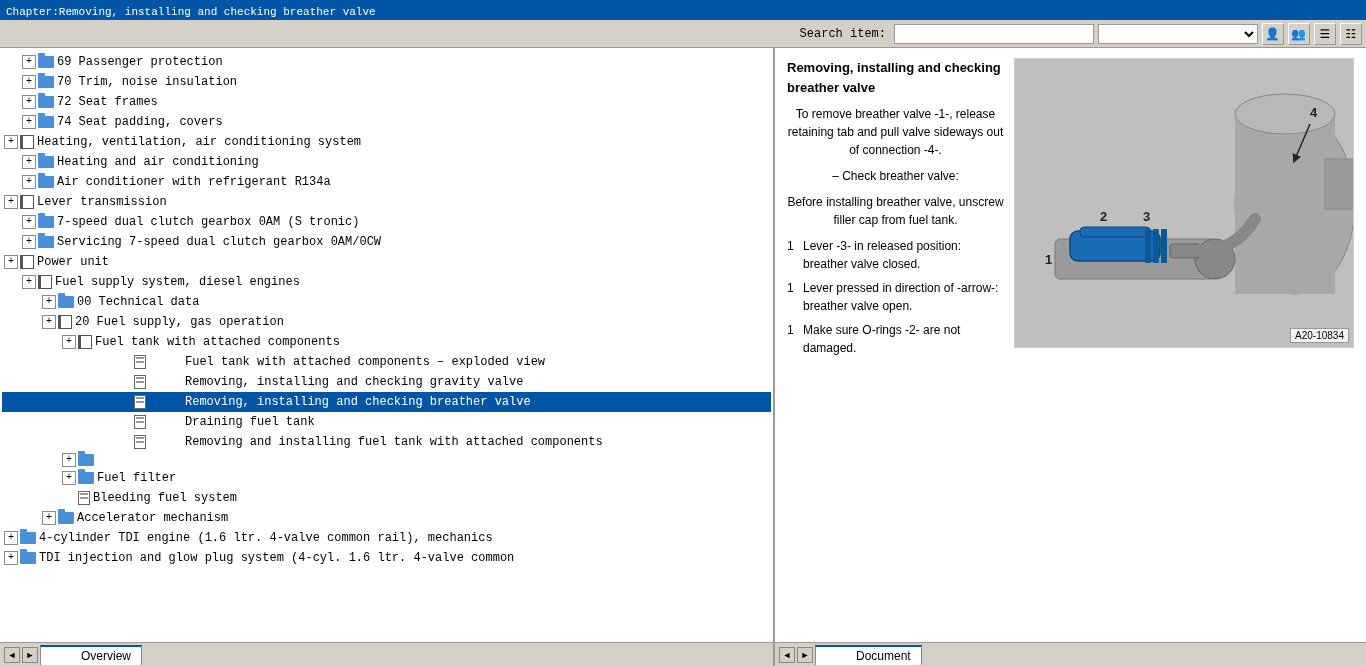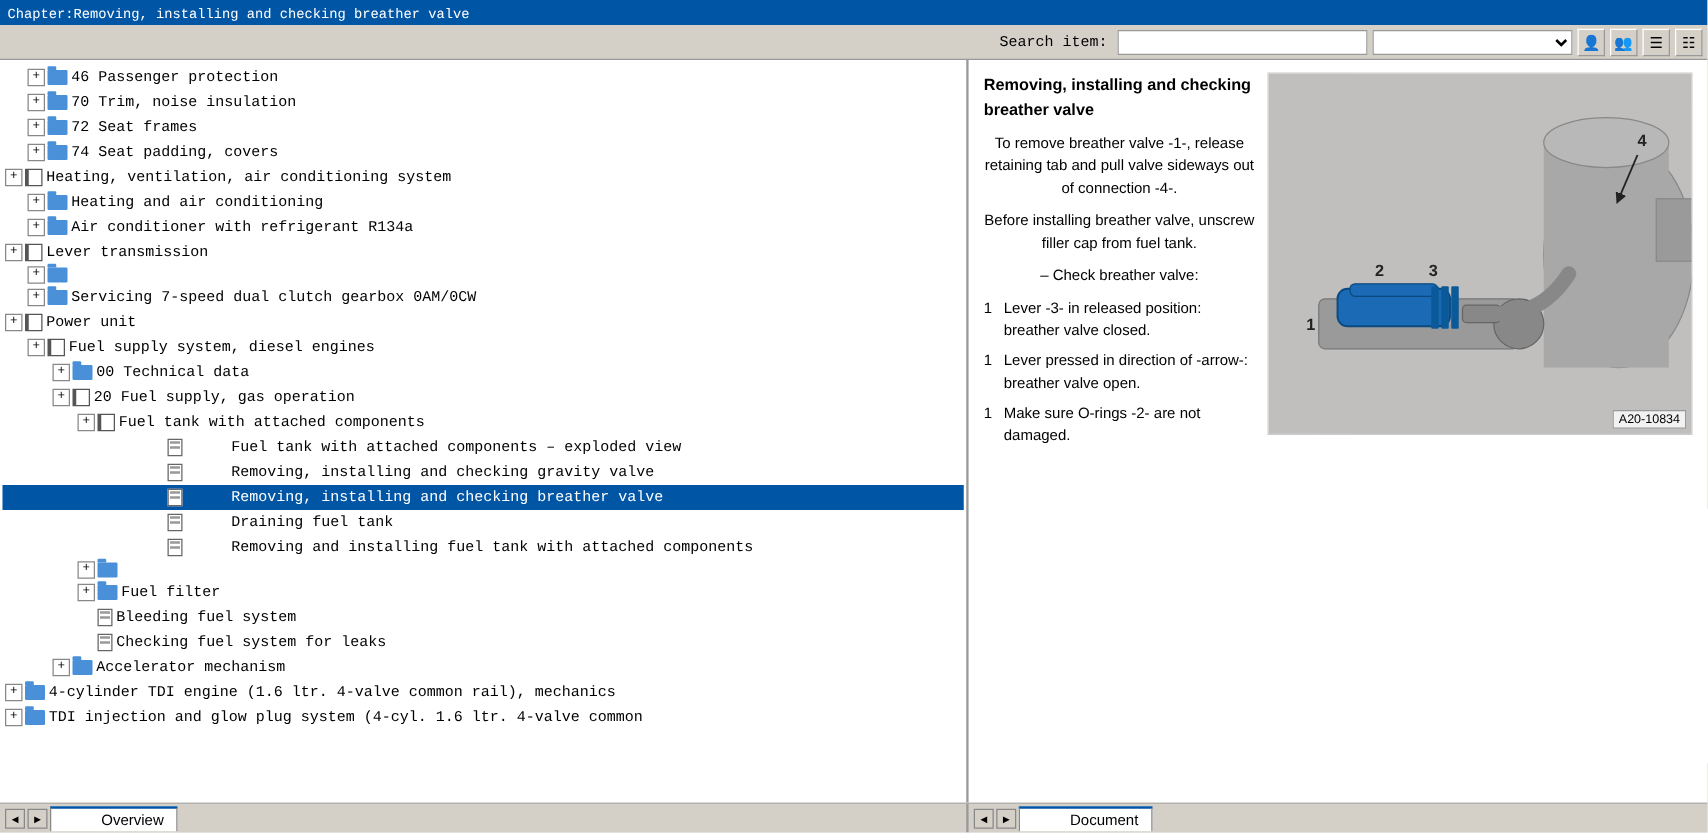--- a/index.html
+++ b/index.html
@@ -349,21 +349,21 @@
 </div>
 
 <div class="main-container">
 
   <div class="left-panel">
     <div class="tree-container">
 
     <div class="tree-item indent-1">
           <span class="expand-icon">+</span>
           <span class="folder-icon"></span>
-          <span>46  Passenger protection</span>
+          <span>69  Passenger protection</span>
         </div>
         <div class="tree-item indent-1">
           <span class="expand-icon">+</span>
           <span class="folder-icon"></span>
           <span>70  Trim, noise insulation</span>
         </div>
         <div class="tree-item indent-1">
           <span class="expand-icon">+</span>
           <span class="folder-icon"></span>
           <span>72  Seat frames</span>
@@ -389,20 +389,21 @@
           <span>Air conditioner with refrigerant R134a</span>
         </div>
         <div class="tree-item indent-0">
           <span class="expand-icon">+</span>
           <span class="book-icon"></span>
           <span>Lever transmission</span>
         </div>
         <div class="tree-item indent-1">
           <span class="expand-icon">+</span>
           <span class="folder-icon"></span>
+          <span>7-speed dual clutch gearbox 0AM (S tronic)</span>
         </div>
         <div class="tree-item indent-1">
           <span class="expand-icon">+</span>
           <span class="folder-icon"></span>
           <span>Servicing 7-speed dual clutch gearbox 0AM/0CW</span>
         </div>
         <div class="tree-item indent-0">
           <span class="expand-icon">+</span>
           <span class="book-icon"></span>
           <span>Power unit</span>
@@ -458,25 +459,20 @@
         </div>
         <div class="tree-item indent-3">
           <span class="expand-icon">+</span>
           <span class="folder-icon"></span>
           <span>Fuel filter</span>
         </div>
         <div class="tree-item indent-3">
           <span style="display: inline-block; width: 16px;"></span>
           <span class="doc-icon"></span>
           <span>Bleeding fuel system</span>
-        </div>
-        <div class="tree-item indent-3">
-          <span style="display: inline-block; width: 16px;"></span>
-          <span class="doc-icon"></span>
-          <span>Checking fuel system for leaks</span>
         </div>
         <div class="tree-item indent-2">
           <span class="expand-icon">+</span>
           <span class="folder-icon"></span>
           <span>Accelerator mechanism</span>
         </div>
         <div class="tree-item indent-0">
           <span class="expand-icon">+</span>
           <span class="folder-icon"></span>
           <span>4-cylinder TDI engine (1.6 ltr. 4-valve common rail), mechanics</span>
@@ -489,22 +485,22 @@
       </div>
   </div>
 
   <div class="right-panel">
     <div class="doc-content">
       <div class="doc-body">
         <div class="doc-text">
           <div class="doc-title">Removing, installing and checking breather valve</div>
           <div id="doc-paragraphs">
               <div class="doc-para">To remove breather valve -1-, release retaining tab and pull valve sideways out of connection -4-.</div>
+              <div class="doc-para">– Check breather valve:</div>
               <div class="doc-para">Before installing breather valve, unscrew filler cap from fuel tank.</div>
-              <div class="doc-para">– Check breather valve:</div>
               <div class="doc-para-numbered">
                 <span class="num">1</span>
                 <span>Lever -3- in released position: breather valve closed.</span>
               </div>
               <div class="doc-para-numbered">
                 <span class="num">1</span>
                 <span>Lever pressed in direction of -arrow-: breather valve open.</span>
               </div>
               <div class="doc-para-numbered">
                 <span class="num">1</span>

